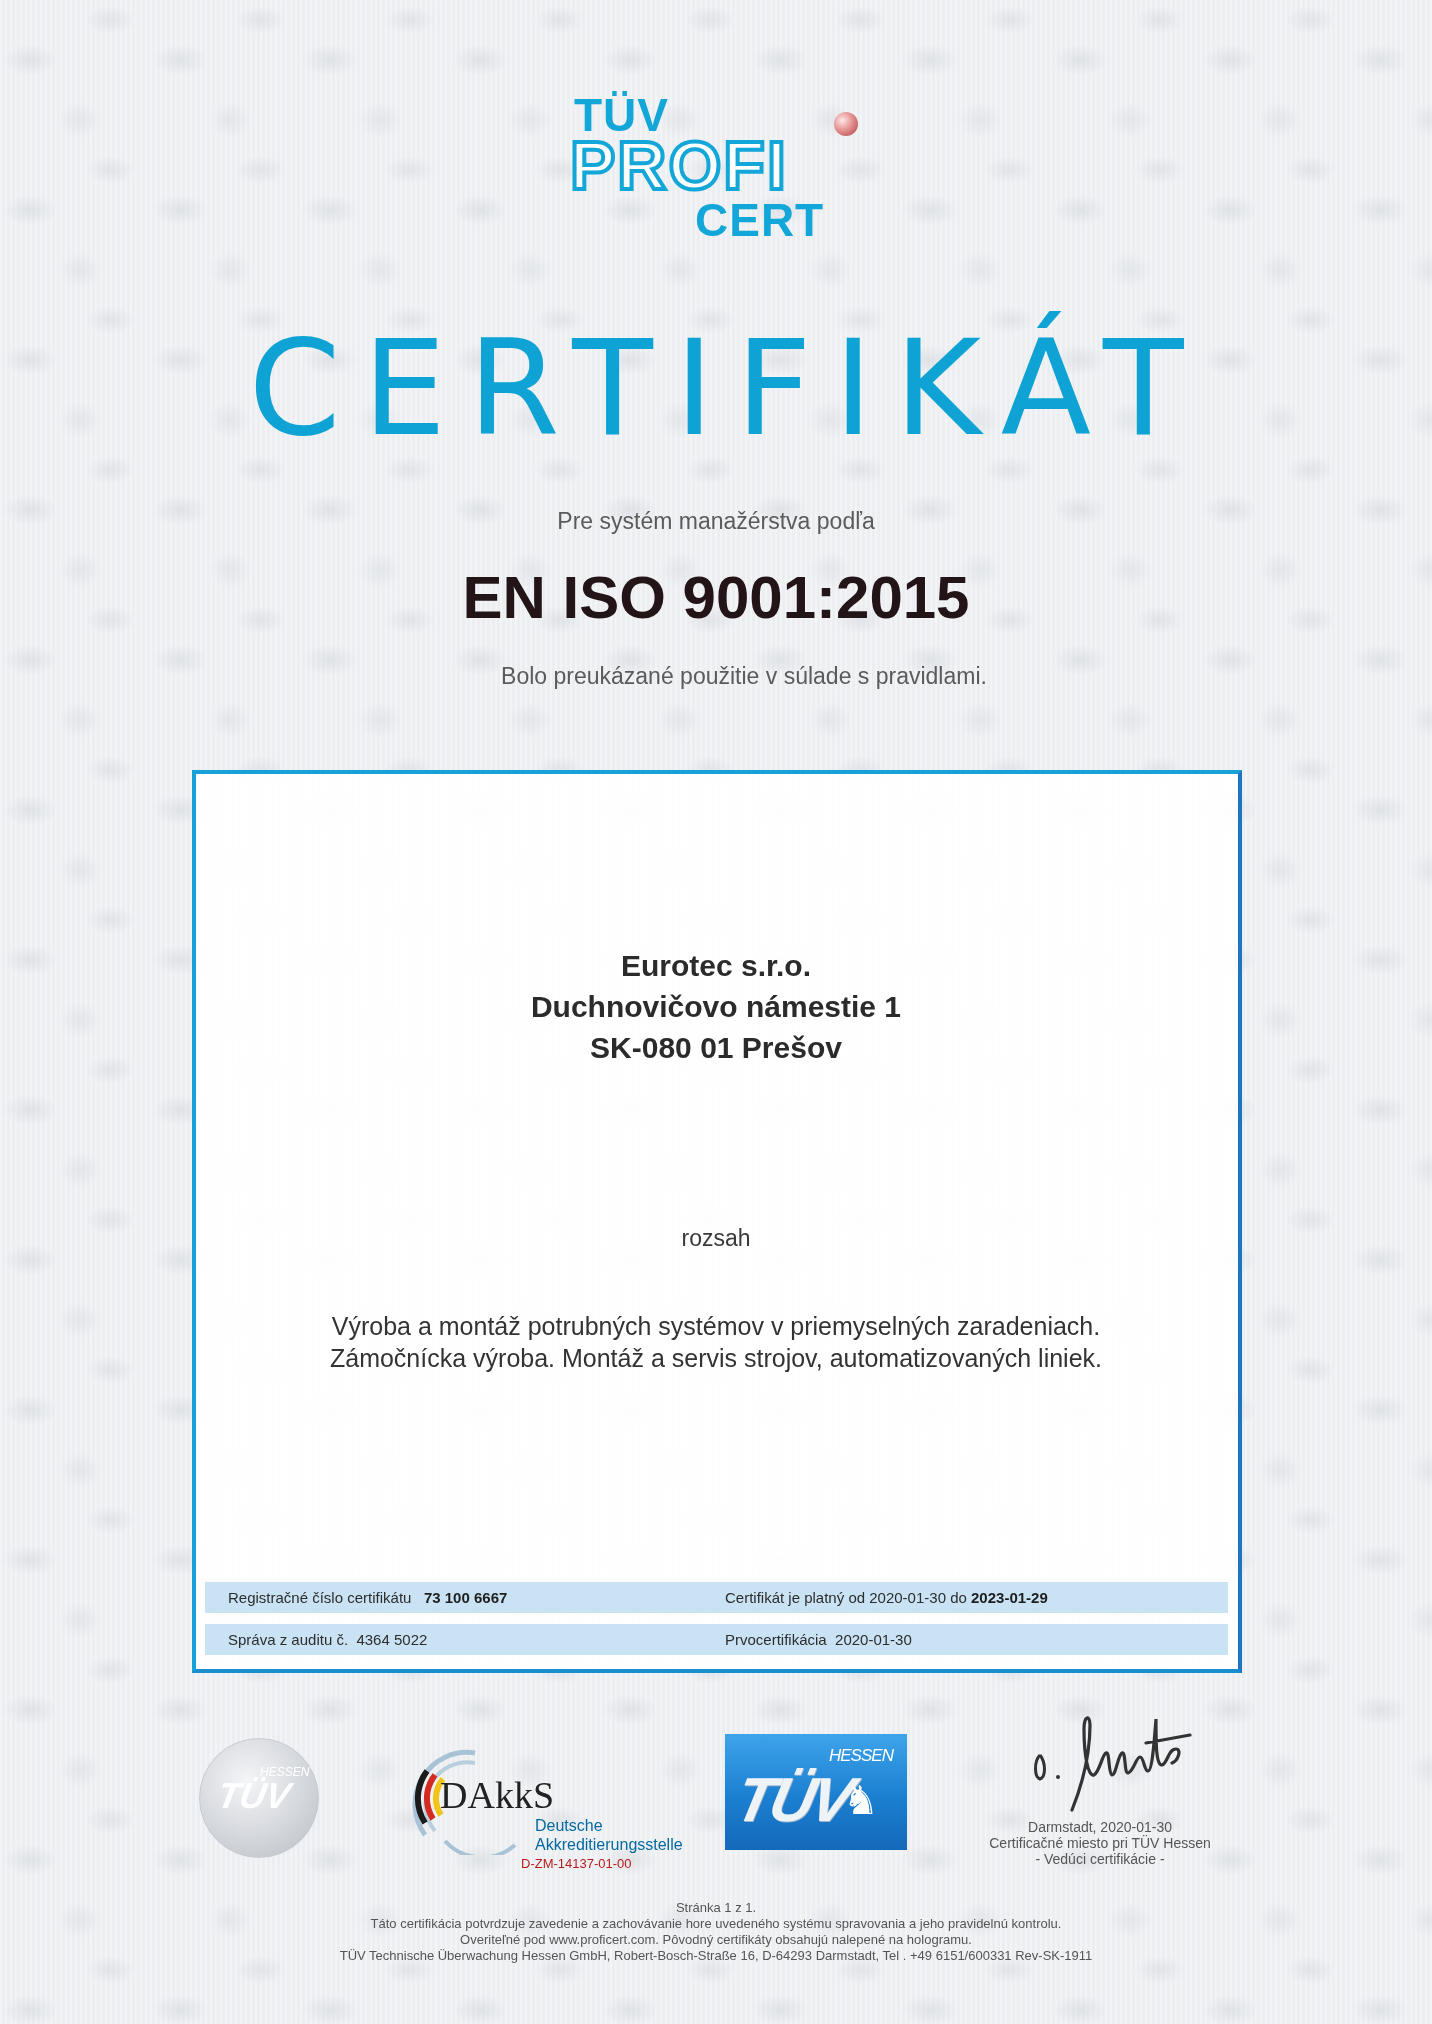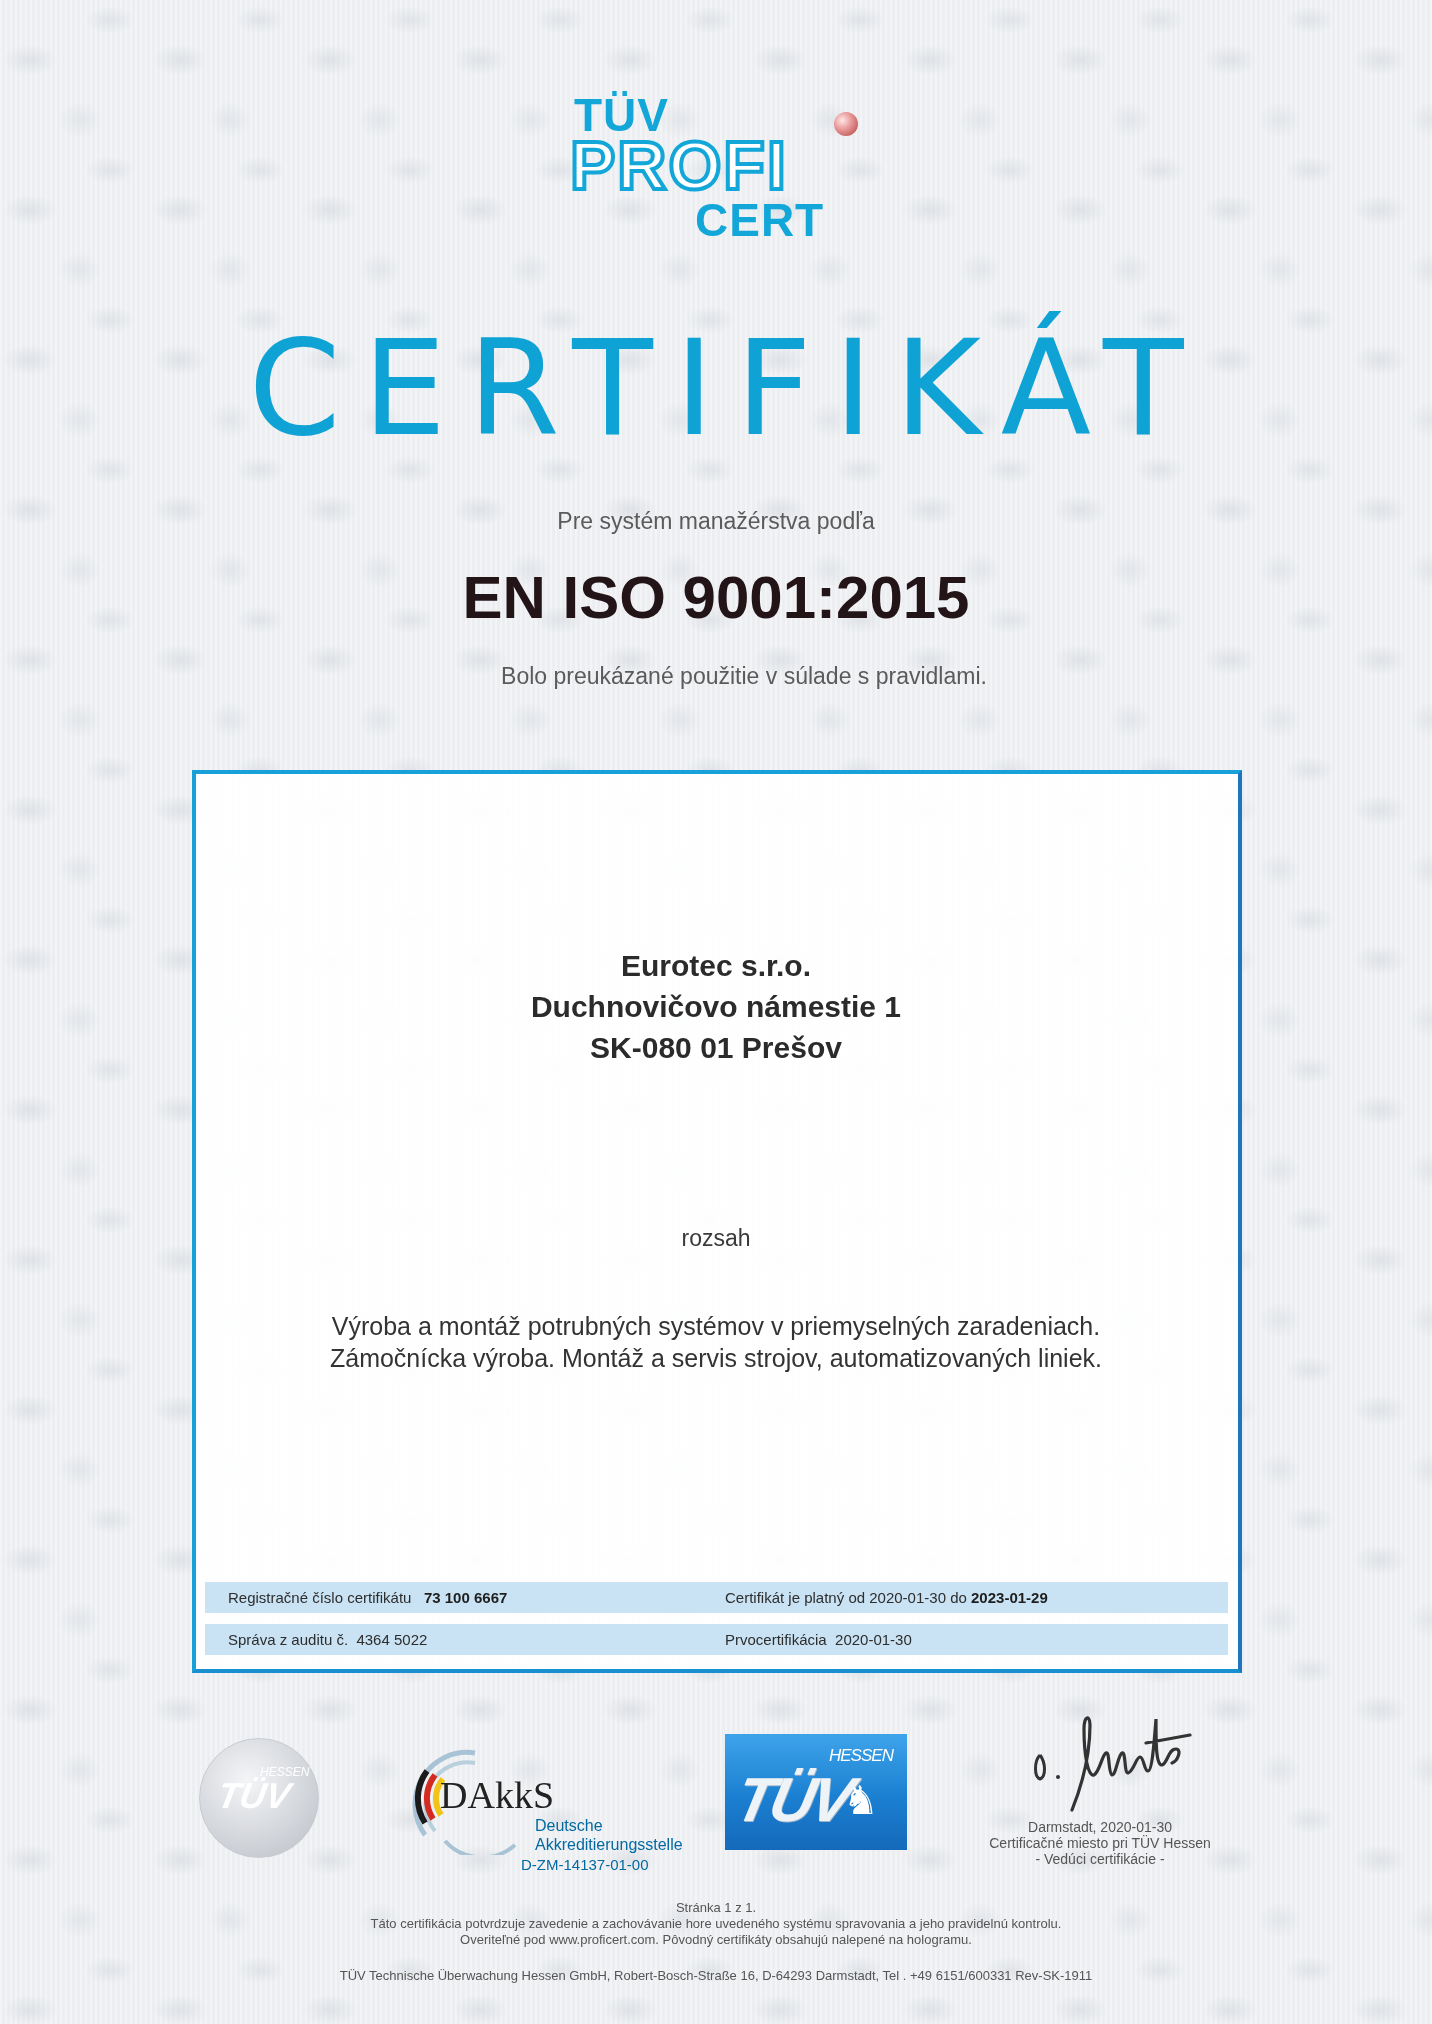--- a/index.html
+++ b/index.html
@@ -50,34 +50,34 @@
     background: radial-gradient(circle at 40% 35%, #f4f5f7 0%, #d4d7dc 55%, #b9bdc3 100%);
     border: 1px solid #c8ccd2; }
   .holo .t { position: absolute; left: 18px; top: 36px; font-family: "Liberation Sans", sans-serif; font-style: italic; font-weight: 900; font-size: 36px; color: #fff; transform: skewX(-10deg); }
   .holo .h { position: absolute; left: 60px; top: 26px; font-family: "Liberation Sans", sans-serif; font-style: italic; font-size: 12px; color: #fff; }
 
   .dakks { left: 405px; top: 1745px; width: 300px; height: 130px; }
   .dakks .arcs { position: absolute; left: 0; top: 0; }
   .dakks .name { position: absolute; left: 35px; top: 28px; font-family: "Liberation Serif", serif; font-size: 38px; color: #222; }
   .dakks .l1, .dakks .l2 { position: absolute; left: 130px; font-family: "Liberation Sans", sans-serif; font-size: 16px; color: #0369a1; line-height: 18px; }
   .dakks .l1 { top: 72px; } .dakks .l2 { top: 91px; }
-  .dakks .l3 { position: absolute; left: 116px; top: 111px; font-family: "Liberation Sans", sans-serif; font-size: 15px; color: #0369a1; }
+  .dakks .l3 { position: absolute; left: 116px; top: 111px; font-family: "Liberation Sans", sans-serif; font-size: 13px; color: #b91c1c; }
 
   .tuvh { left: 725px; top: 1734px; width: 182px; height: 116px;
     background: linear-gradient(180deg, #3ea4ea 0%, #1b7fd1 55%, #1569ba 100%); }
   .tuvh .t { position: absolute; left: 12px; top: 30px; font-family: "Liberation Sans", sans-serif; font-style: italic; font-weight: 900; font-size: 62px; color: #eef3f8; transform: skewX(-12deg); letter-spacing: -4px; text-shadow: 1px 1px 0 #9fb4c8; }
   .tuvh .h { position: absolute; left: 104px; top: 12px; font-family: "Liberation Sans", sans-serif; font-style: italic; font-size: 17px; color: #fff; letter-spacing: -1px; }
   .tuvh .lion { position: absolute; left: 118px; top: 46px; font-size: 40px; color: #fff; line-height: 40px; }
 
   .sig { left: 1020px; top: 1705px; width: 180px; height: 110px; }
   .sig-text { left: 960px; width: 280px; text-align: center; font-family: "Liberation Sans", sans-serif; font-size: 14px; color: #555; line-height: 16px; }
   .sig-t1 { top: 1819px; } .sig-t2 { top: 1835px; } .sig-t3 { top: 1851px; }
 
   .foot { font-family: "Liberation Sans", sans-serif; font-size: 13px; color: #555; line-height: 16px; }
-  .f1 { top: 1900px; } .f2 { top: 1916px; } .f3 { top: 1932px; } .f4 { top: 1948px; margin-top: 20px; }
+  .f1 { top: 1900px; } .f2 { top: 1916px; } .f3 { top: 1932px; } .f4 { top: 1948px; }
 </style>
 </head>
 <body>
 
 <div class="abs logo">
   <span class="tuv">TÜV</span>
   <span class="profi">PROFI</span>
   <span class="ball"></span>
   <span class="cert">CERT</span>
 </div>

